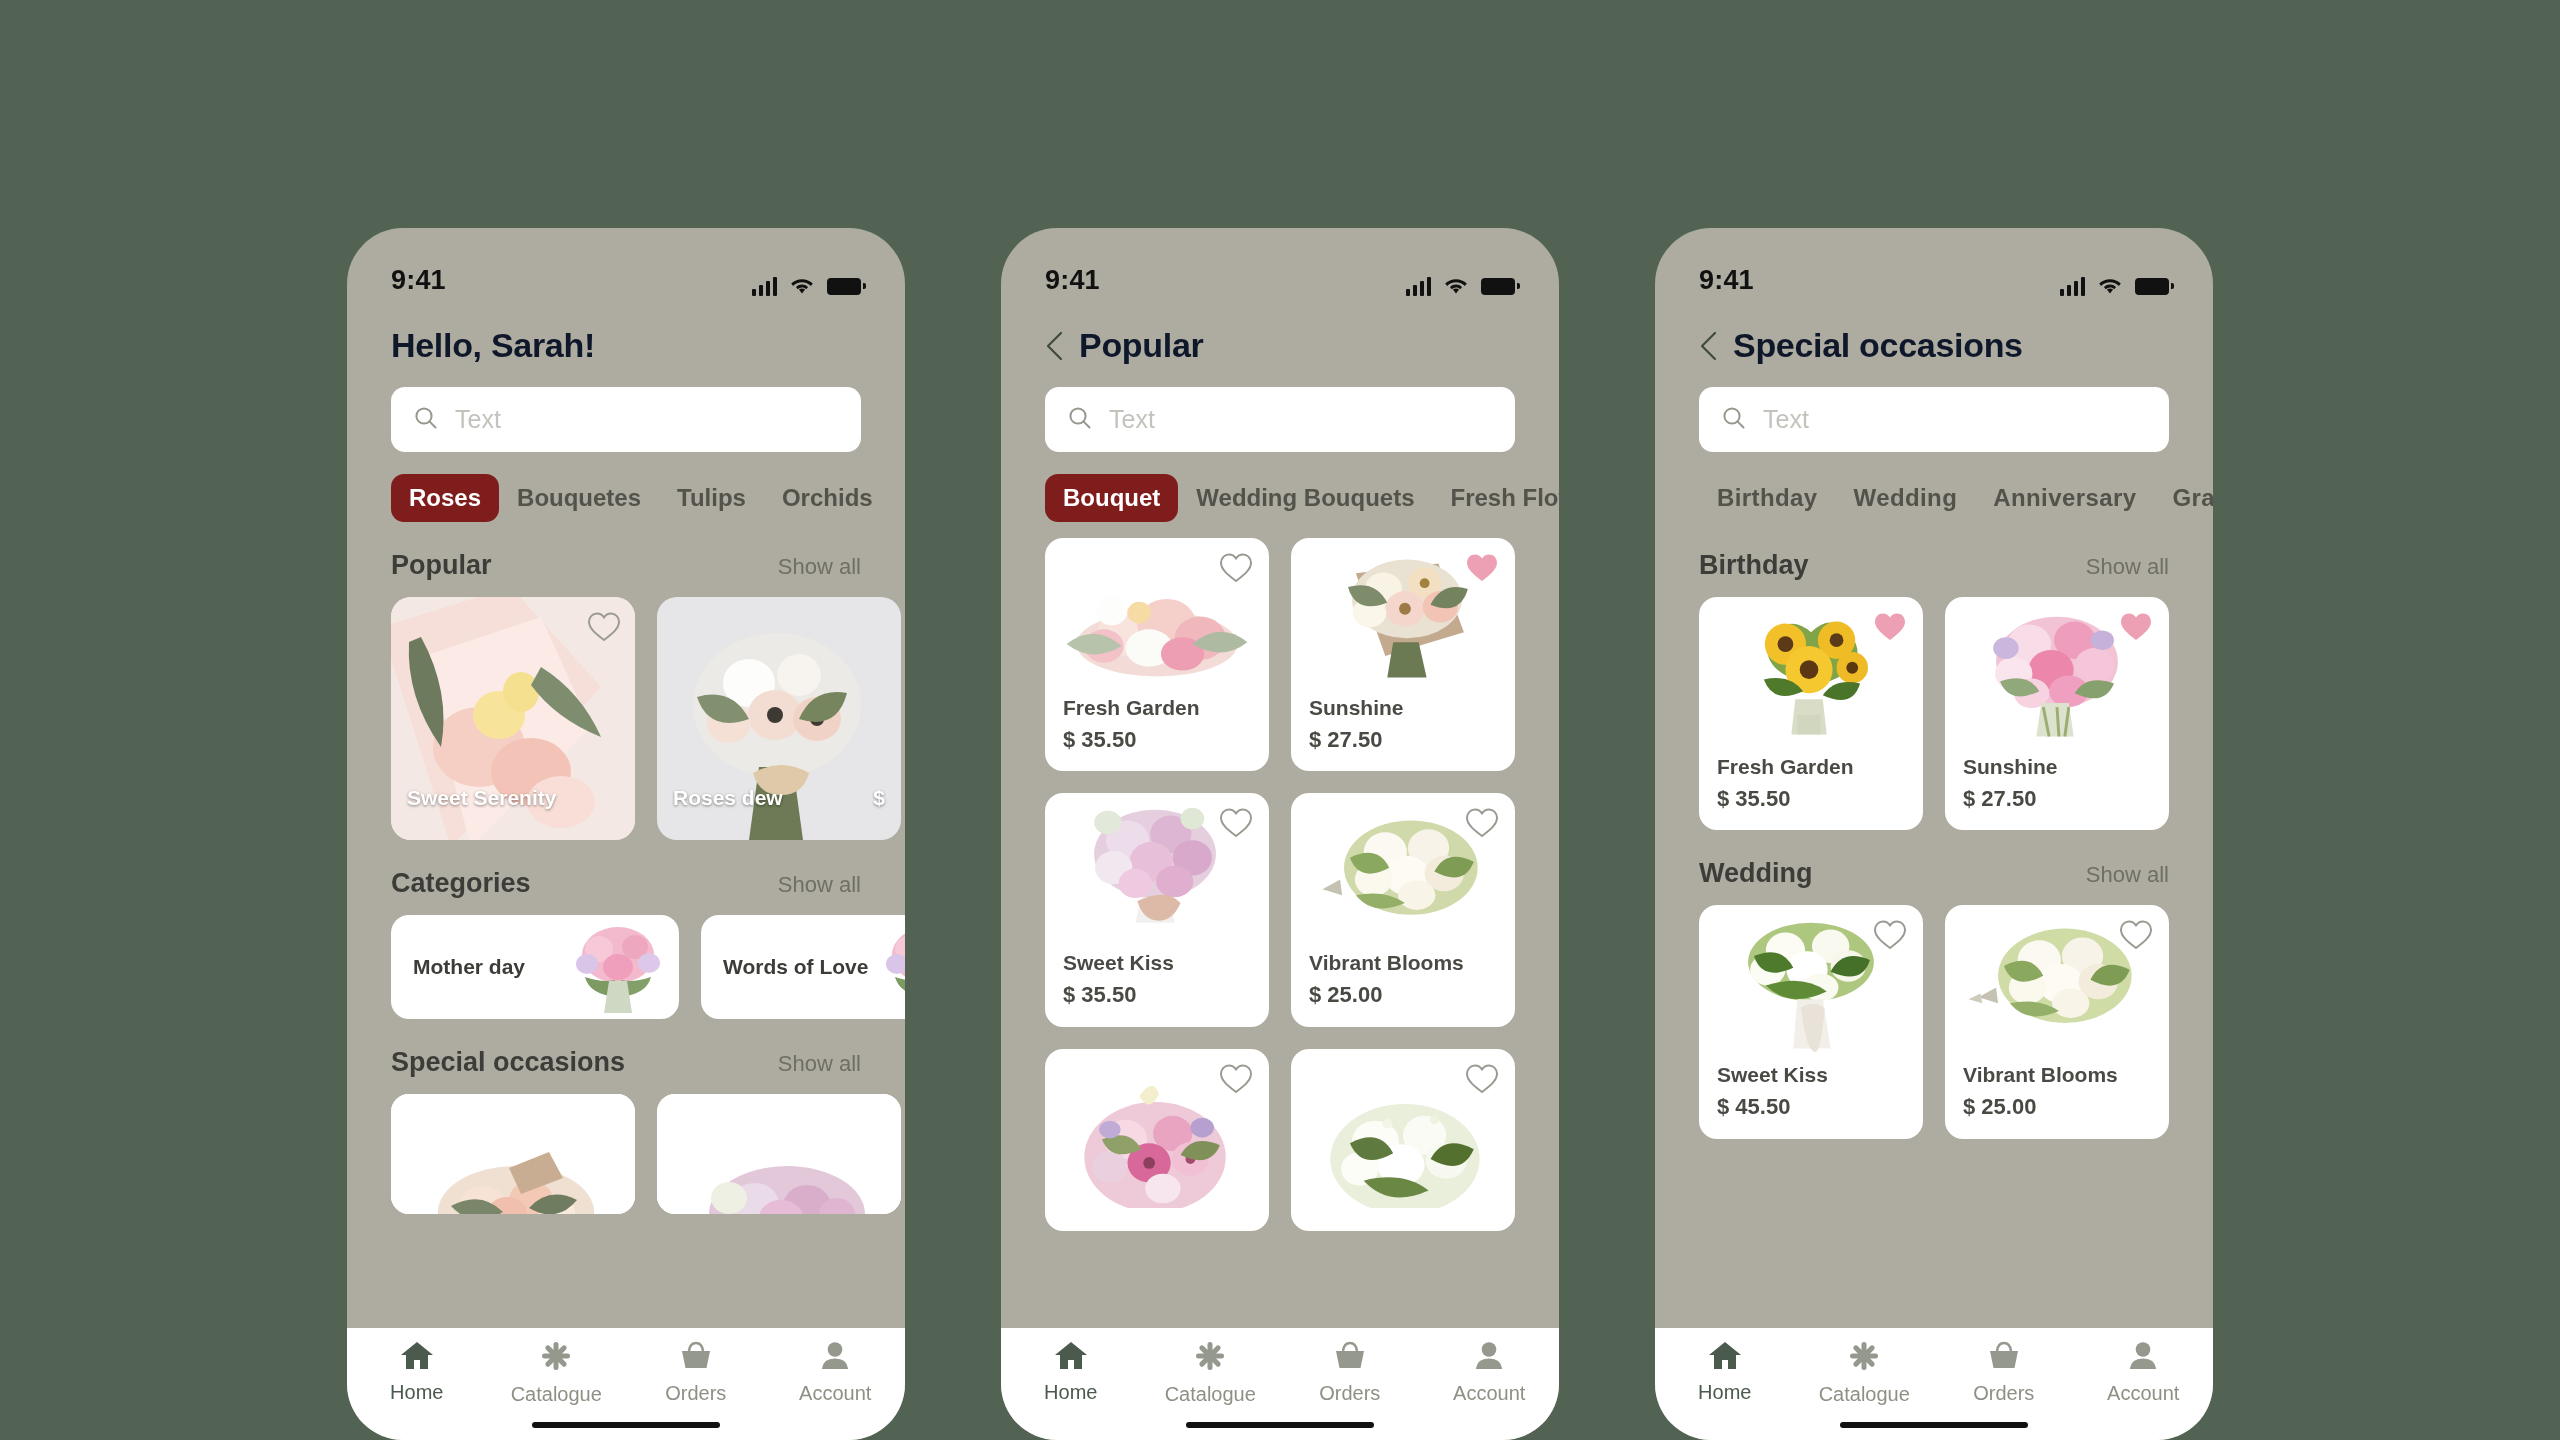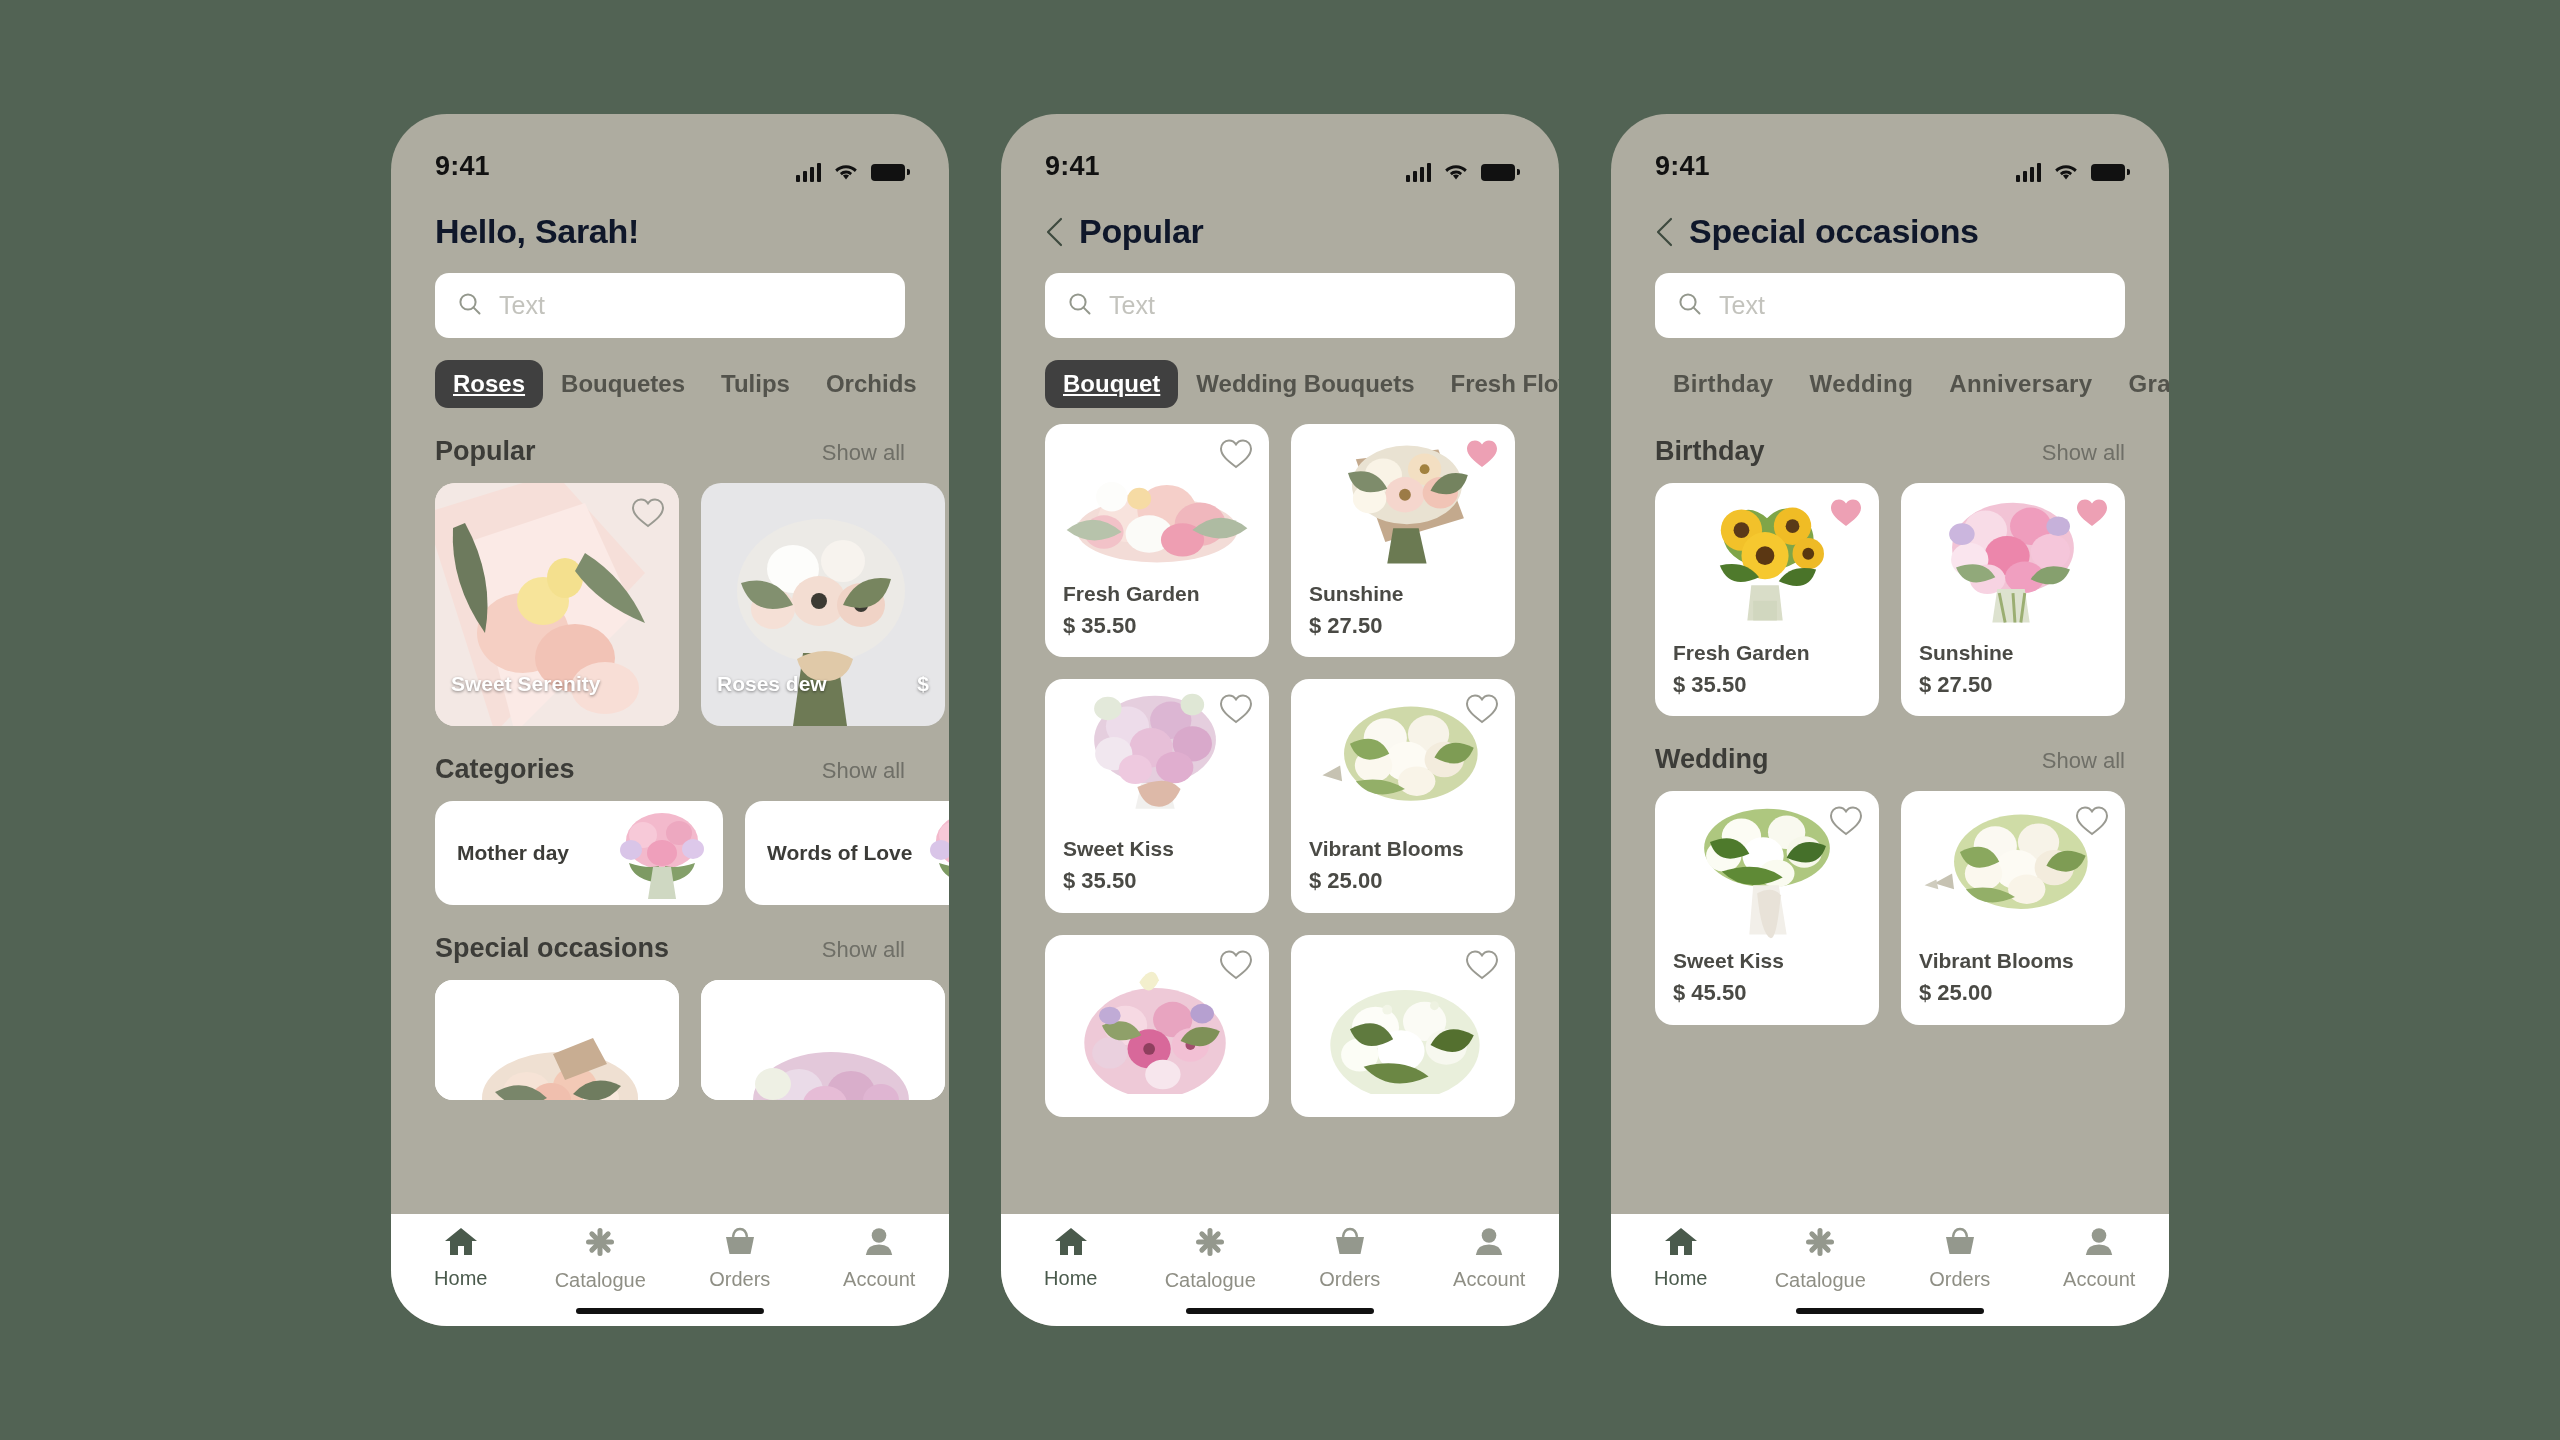--- a/index.html
+++ b/index.html
@@ -6,23 +6,23 @@
   html, body {
     width: 2560px; height: 1440px;
     background: #526354;
     font-family: "Liberation Sans", sans-serif;
     overflow: hidden;
   }
   .stage {
     position: relative;
     width: 2560px; height: 1440px;
     display: flex;
-    align-items: center;
+    align-items: flex-end;
     justify-content: center;
-    gap: 52px;
+    gap: 96px;
   }
 
   
   .phone {
     position: relative;
     width: 558px;
     height: 1212px;
     background: #aeaca0;
     border-radius: 56px;
     overflow: hidden;
@@ -107,21 +107,21 @@
     overflow: hidden;
   }
   .tab {
     font-size: 24px;
     font-weight: bold;
     color: #53534c;
     padding: 10px 18px;
     border-radius: 13px;
     flex: 0 0 auto;
   }
-  .tab.active { background: #404040; color: #ffffff; text-decoration: underline; }
+  .tab.active { background: #7f1d1d; color: #ffffff; }
   .tabs.plain .tab { font-weight: bold; letter-spacing: .4px; }
 
   
   .sec-head {
     margin: 28px 44px 0 44px;
     display: flex;
     align-items: baseline;
     justify-content: space-between;
   }
   .sec-title { font-size: 27px; font-weight: bold; color: #3c3c38; }

